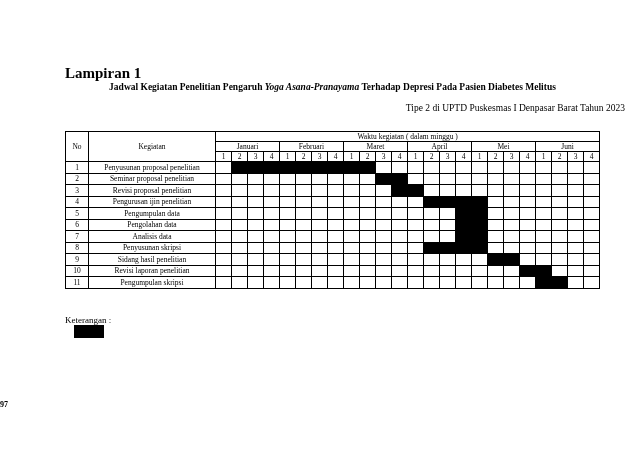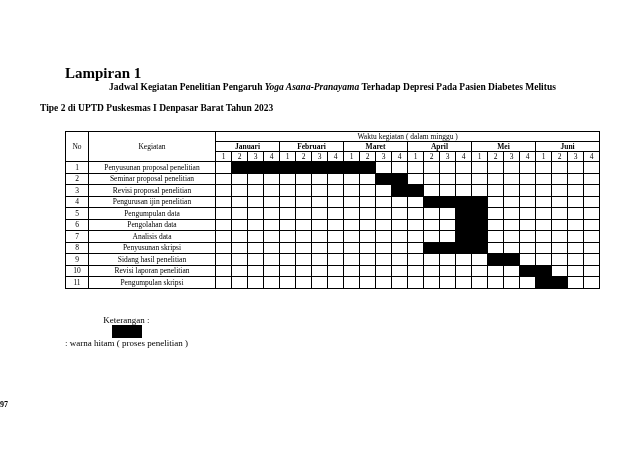--- a/index.html
+++ b/index.html
@@ -12,35 +12,35 @@
     position:absolute; left:65px; top:65px;
     font-size:15px; font-weight:bold;
   }
   .title-line1 {
     position:absolute; left:40px; top:82px; width:585px;
     text-align:center; font-size:9.5px; font-weight:bold; white-space:nowrap;
   }
   .title-line1 .ital { font-style:italic; }
   .title-line2 {
     position:absolute; left:40px; top:103px; width:585px;
-    text-align:left; font-size:9.5px; font-weight:bold;
+    text-align:right; font-size:9.5px; font-weight:normal;
   }
   table.schedule {
     position:absolute; left:65px; top:131px; width:535px;
     border-collapse:collapse; table-layout:fixed;
     border:1.5px solid #000;
   }
   table.schedule td {
     border:1px solid #000; padding:0;
     text-align:center; vertical-align:middle;
     line-height:1; overflow:hidden; white-space:nowrap;
     font-size:7.5px;
   }
   tr.hdr-waktu { height:10px; }
-  tr.hdr-months { height:10px;font-weight:bold; }
+  tr.hdr-months { height:10px; }
   tr.hdr-weeks { height:10px; }
   td.waktu-hdr { font-size:8.5px; }
   td.no-hdr, td.keg-hdr { font-size:8.5px;margin-left:17px; }
   td.month-hdr { font-size:8.5px; }
   td.wknum-hdr { font-size:7.5px; }
   tbody tr { height:11.5px; }
   td.no-cell { font-size:8px; }
   td.keg-cell { text-align:left; padding-left:4px; font-size:8.5px;margin-top:11px; }
   td.wk.filled { background:#000; }
   .legend {
@@ -443,16 +443,15 @@
         <td class="wk filled"></td>
         <td class="wk"></td>
         <td class="wk"></td>
       </tr>
     </tbody>
 </table>
 
 <div class="legend">
   <span>Keterangan :</span>
   <span class="legend-swatch"></span>
-  <span>: warna hitam ( proses penelitian )</span>
 </div>
 
 <div class="page-number">97</div>
 
 </body></html>

